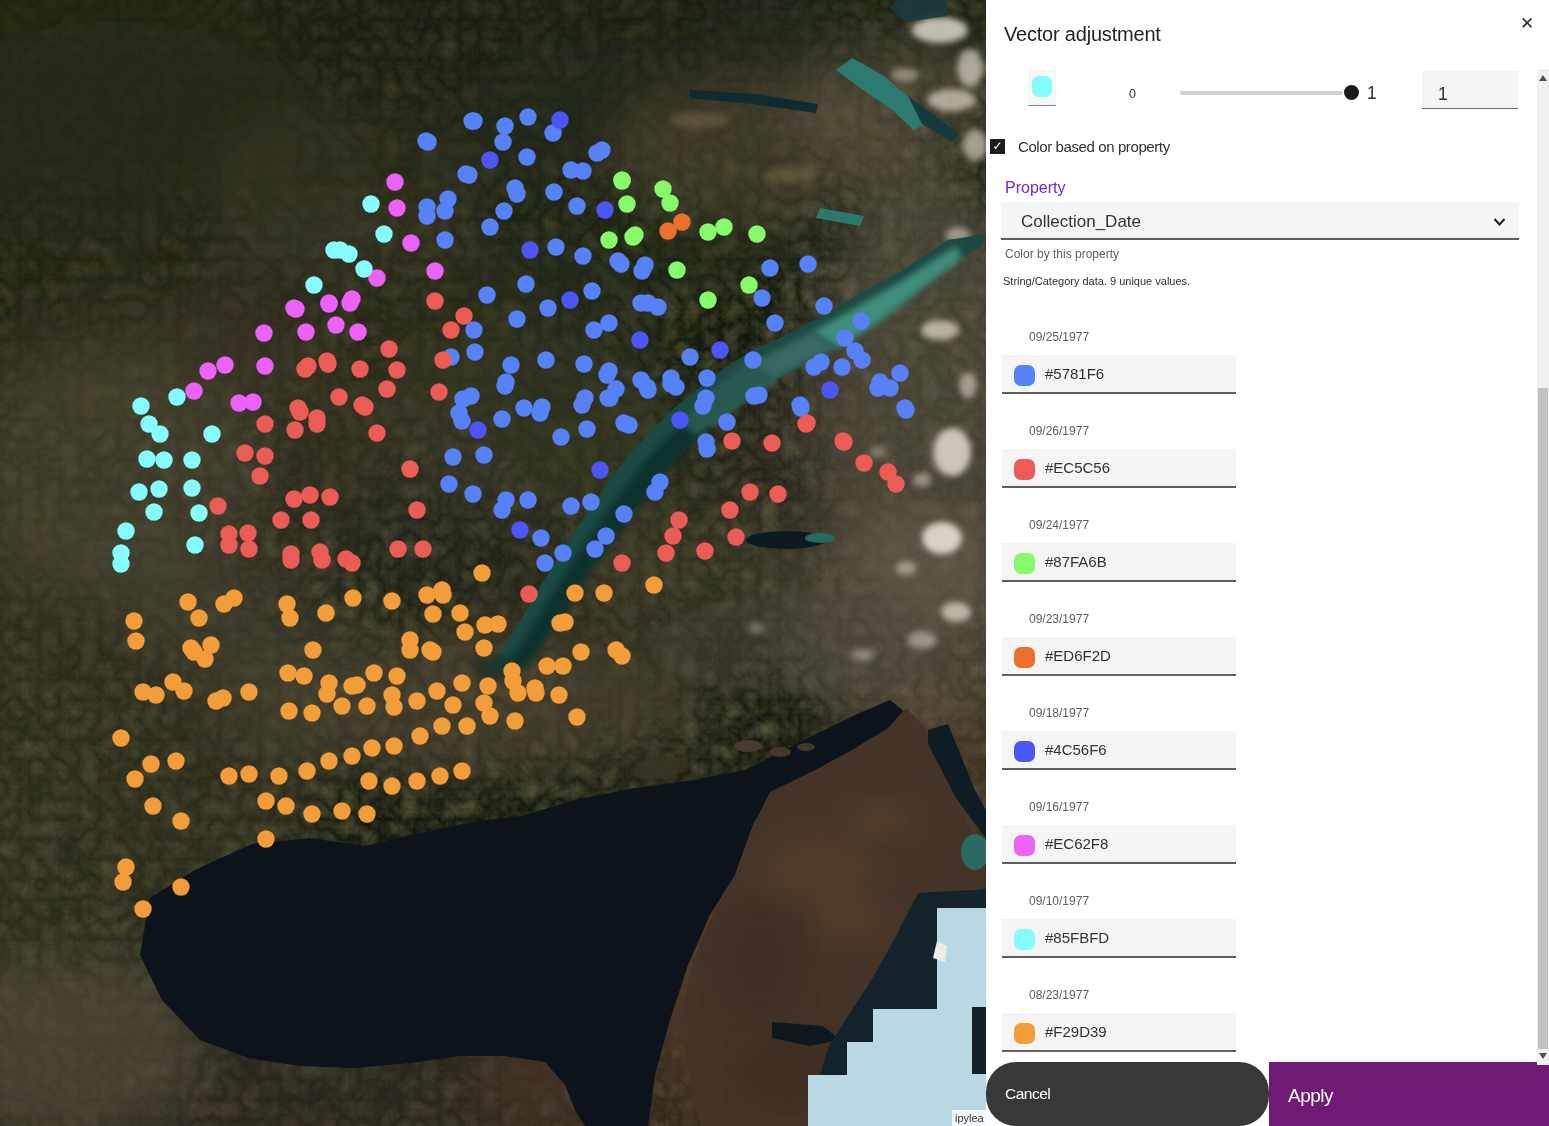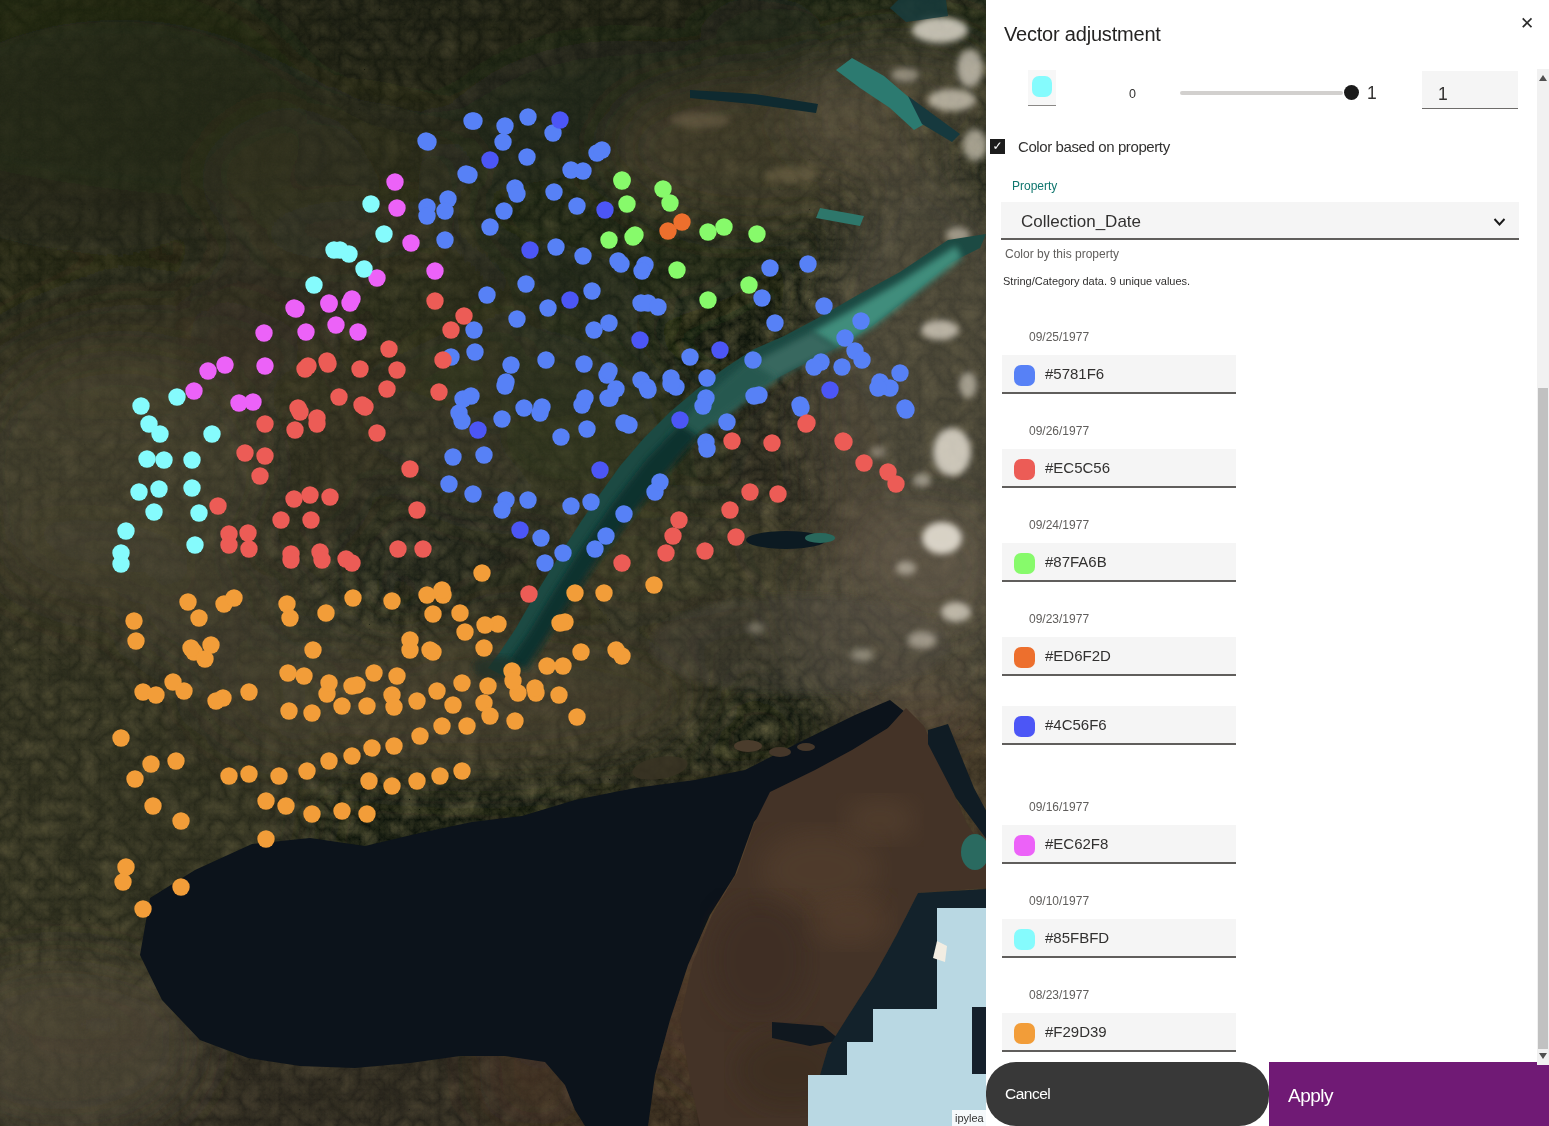--- a/index.html
+++ b/index.html
@@ -10,21 +10,21 @@
 .title { left:18px; top:23px; font-size:20px; letter-spacing:-0.2px; color:#252423; }
 .swatchbox { left:42px; top:70px; width:28px; height:36px; background:#f7f7f7; border-bottom:1px solid #8a8886; }
 .swatch { position:absolute; left:4px; top:6px; width:20px; height:21px; border-radius:7px; background:#85FBFD; }
 .zerol { left:143px; top:88px; font-size:12.5px; line-height:12.5px; color:#323130; }
 .track { left:194px; top:91px; width:163px; height:4px; background:#d2d0ce; border-radius:2px; }
 .thumb { left:358px; top:85px; width:15px; height:15px; border-radius:50%; background:#1a1a1a; }
 .onel { left:381px; top:85px; font-size:17.5px; line-height:17.5px; color:#323130; }
 .numbox { left:436px; top:71px; width:96px; height:38px; background:#f5f5f5; border-bottom:1px solid #6e6c6a; font-size:17.5px; line-height:17.5px; color:#323130; padding:15px 0 0 16px; }
 .cbx { left:4px; top:139px; width:15px; height:15px; background:#1c1c1c; color:#fff; font-size:12px; line-height:15px; text-align:center; }
 .cbl { left:32px; top:138px; font-size:15px; letter-spacing:-0.4px; color:#323130; }
-.plabel { left:26px; top:179px; font-size:12px; color:#0f766e; }
+.plabel { left:19px; top:179px; font-size:16px; color:#6d28d9; }
 .dd { left:15px; top:202px; width:518px; height:38px; background:#f5f5f5; border-bottom:2px solid #605e5c; }
 .ddtext { position:absolute; left:20px; top:10px; font-size:17px; color:#323130; }
 .chev { position:absolute; right:13px; top:13px; width:13px; height:13px; }
 .cblabel { left:19px; top:247px; font-size:12px; color:#605e5c; }
 .sdesc { left:17px; top:275px; font-size:11px; color:#323130; }
 #list { left:0; top:330px; width:563px; }
 .item { height:94px; }
 .idate { margin-left:43px; font-size:12px; line-height:15px; color:#605e5c; height:15px; margin-bottom:10px; }
 .irow { margin-left:16px; width:234px; height:39px; background:#f5f5f5; border-bottom:2px solid #605e5c; position:relative; }
 .chip { position:absolute; left:12px; top:10px; width:21px; height:21px; border-radius:7px; }
@@ -583,20 +583,21 @@
         </div>
 </div>
 <div class="item">
   <div class="idate">09/23/1977</div>
   <div class="irow">
           <span class="chip" style="background:#ED6F2D"></span>
           <span class="ihex">#ED6F2D</span>
         </div>
 </div>
 <div class="item">
+  <div class="idate">09/18/1977</div>
   <div class="irow">
           <span class="chip" style="background:#4C56F6"></span>
           <span class="ihex">#4C56F6</span>
         </div>
 </div>
 <div class="item">
   <div class="idate">09/16/1977</div>
   <div class="irow">
           <span class="chip" style="background:#EC62F8"></span>
           <span class="ihex">#EC62F8</span>

